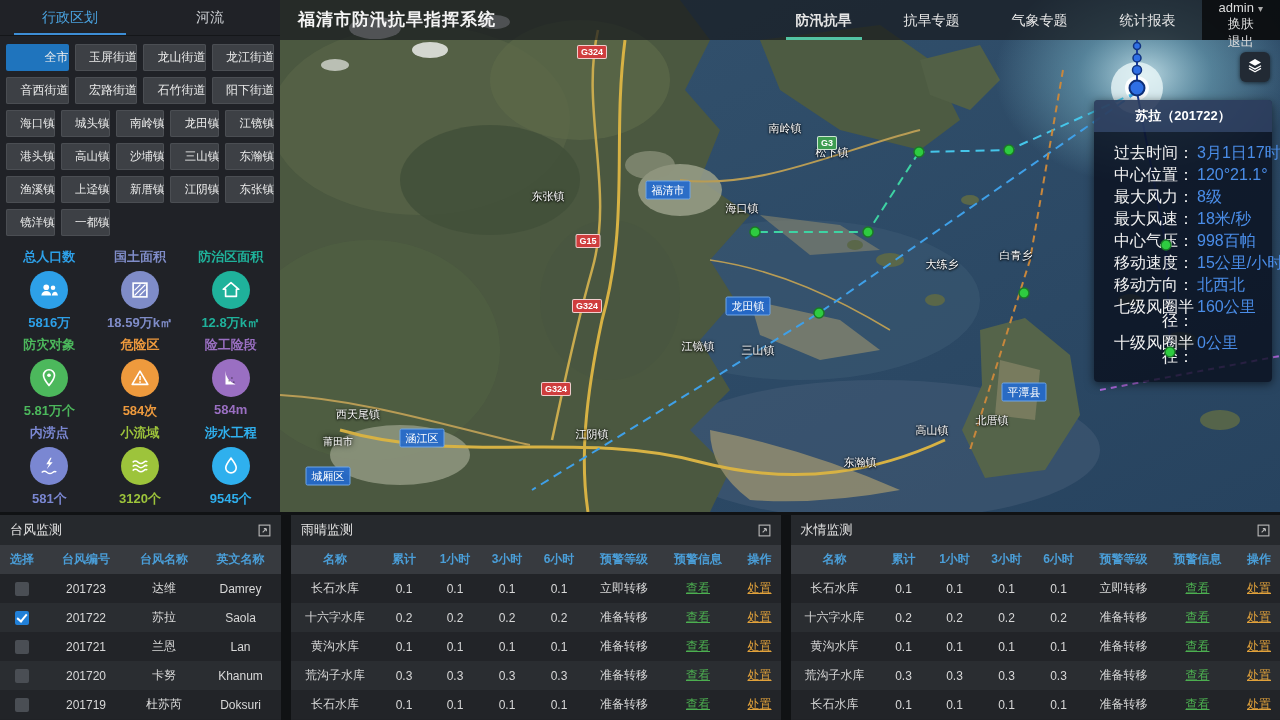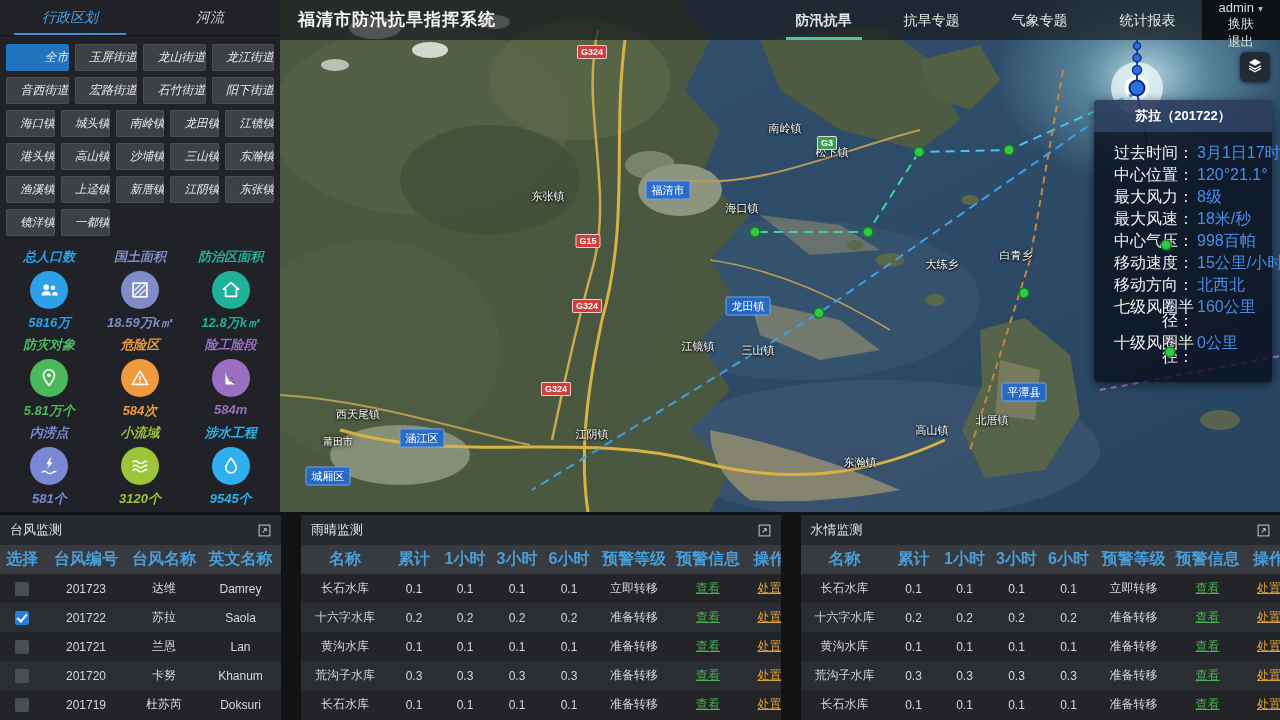--- a/index.html
+++ b/index.html
@@ -1,20 +1,20 @@
 <!DOCTYPE html>
 <html><head>
 <meta charset="utf-8">
 <style>
   * { margin:0; padding:0; box-sizing:border-box; }
   body { background:#0e1013; font-family:"Liberation Sans","DejaVu Sans",sans-serif; }
   .app { position:relative; width:1280px; height:720px; overflow:hidden; background:#101214; color:#ddd; }
 
   
-  .sidebar { position:absolute; left:0; top:0; width:280px; height:512px; background:#202227;font-style:italic; }
+  .sidebar { position:absolute; left:0; top:0; width:280px; height:512px; background:#202227; }
   .side-tabs { display:flex; height:36px; border-bottom:1px solid #141619; }
   .side-tab { flex:1; text-align:center; line-height:35px; font-size:14px; color:#cfd2d6; cursor:pointer; position:relative; }
   .side-tab.active { color:#4aa3e0; }
   .side-tab.active::after { content:""; position:absolute; left:14px; right:14px; bottom:0; height:2px; background:#3d8ed6; }
   .region-area { padding:8px 6px 2px; }
   .grid4 { display:grid; grid-template-columns:repeat(4,1fr); gap:6px; }
   .grid5 { display:grid; grid-template-columns:repeat(5,1fr); gap:6px; margin-top:6px; }
   .rbtn { background:#3d4045; color:#ececec; font-size:12px; height:27px; line-height:27px; text-align:right;
           border-radius:2px; box-shadow:inset 0 0 0 1px #4b4e53; cursor:pointer; white-space:nowrap; overflow:hidden; }
   .grid5 .rbtn { font-size:11.5px; }
@@ -57,28 +57,28 @@
   .ty-popup { position:absolute; top:100px; right:8px; width:178px; background:rgba(10,16,30,.82); border-radius:4px;
               z-index:15; box-shadow:0 2px 10px rgba(0,0,0,.55); }
   .ty-title { background:rgba(72,96,142,.5); color:#fff; font-weight:bold; font-size:13px; text-align:center;
               padding:7px 0; border-radius:4px 4px 0 0; }
   .ty-body { padding:6px 8px 10px; }
   .ty-row { display:flex; margin:8px 0; font-size:16px; line-height:14px; }
   .ty-lab { color:#f2f2f2; width:92px; text-align:right; flex:none; }
   .ty-val { color:#4a8de8; margin-left:3px; white-space:nowrap; }
 
   
-  .bottom { position:absolute; left:0; top:515px; width:1280px; height:205px; display:flex; gap:20px; }
+  .bottom { position:absolute; left:0; top:515px; width:1280px; height:205px; display:flex; gap:10px; }
   .panel { background:#202226; display:flex; flex-direction:column; overflow:hidden; }
   .panel-ty { width:281px; flex:none; }
   .panel-rain, .panel-water { flex:1; }
   .panel-title { height:30px; background:#26292d; display:flex; align-items:center; padding:0 10px; font-size:13px; color:#e2e2e2; flex:none; }
   .panel-title .expand { margin-left:auto; cursor:pointer; display:flex; }
   table { width:100%; border-collapse:collapse; table-layout:fixed; }
-  thead th { background:#373a3f; color:#4a9ed8; font-size:16px; font-weight:bold; height:29px; overflow:hidden; }
+  thead th { background:#373a3f; color:#4a9ed8; font-size:12px; font-weight:bold; height:29px; overflow:hidden; }
   tbody td { height:29px; text-align:center; font-size:12px; color:#d8d8d8; overflow:hidden; white-space:nowrap; }
   tbody tr:nth-child(odd) { background:#222428; }
   tbody tr:nth-child(even) { background:#2a2d31; }
   a.view { color:#4caf50; text-decoration:underline; cursor:pointer; }
   a.handle { color:#e2a23b; text-decoration:underline; cursor:pointer; }
   .checkbox { width:14px; height:14px; border-radius:2px; background:#4a4e54; margin:0 auto; position:relative; cursor:pointer; }
   .checkbox.checked { background:#2180d8; }
   .checkbox.checked::after { content:""; position:absolute; left:4px; top:1px; width:4px; height:8px;
                              border:solid #fff; border-width:0 2px 2px 0; transform:rotate(40deg); }
 </style>

